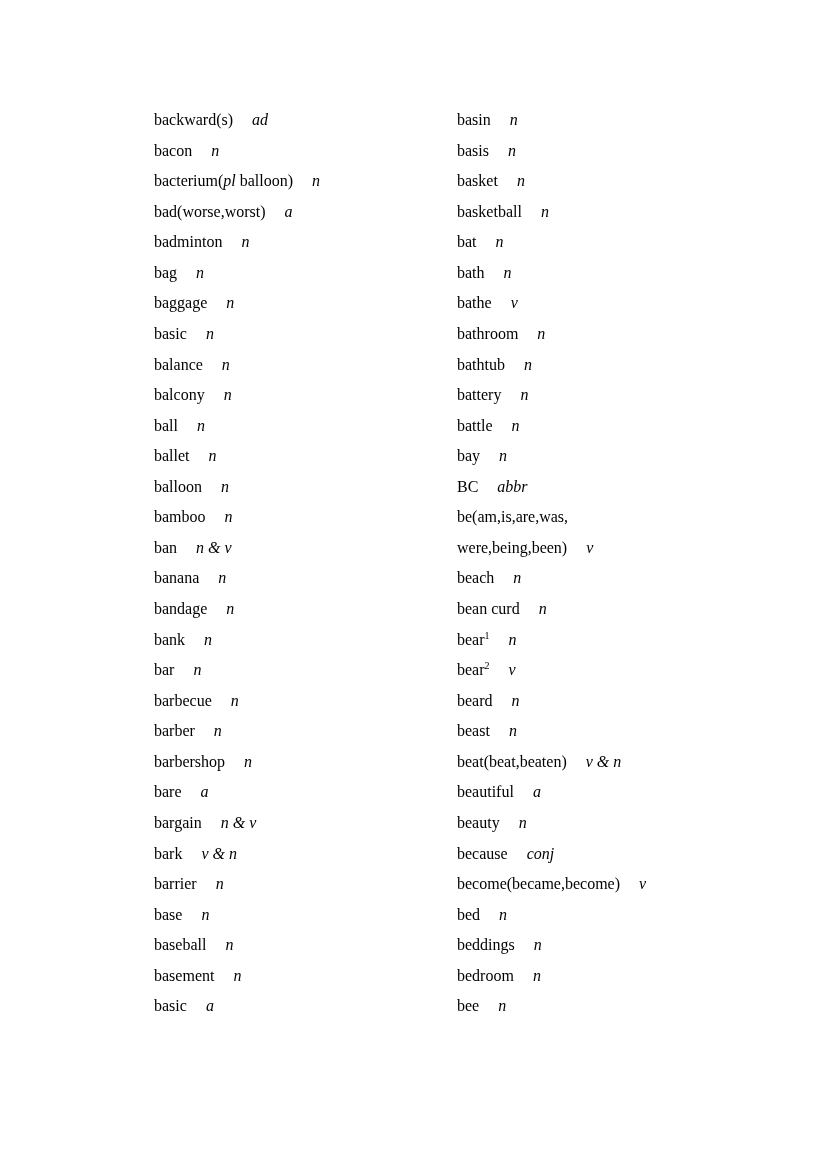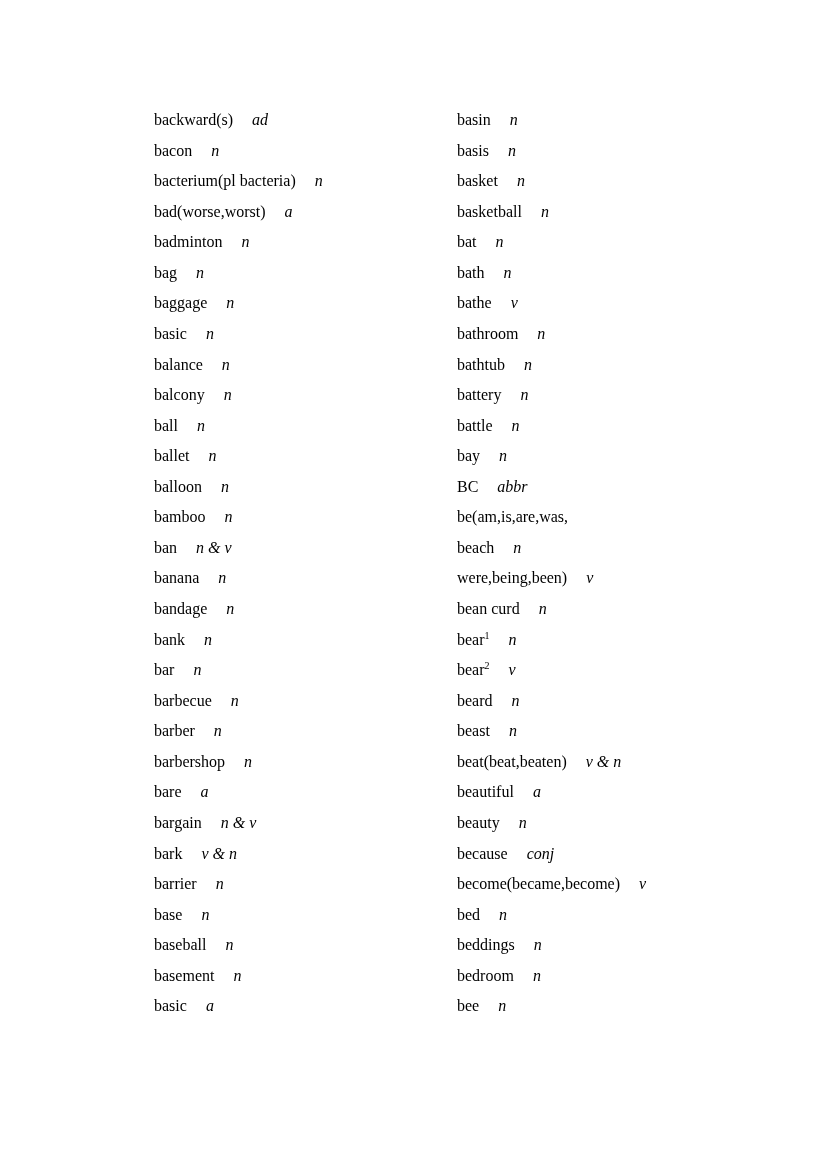--- a/index.html
+++ b/index.html
@@ -22,21 +22,21 @@
   }
   .col-left  { left: 154px; }
   .col-right { left: 457px; }
   .entry {
     height: 30.57px;
     line-height: 30.57px;
     font-size: 16px;
     white-space: nowrap;
   }
   .entry .word { font-style: normal; }
-  .entry .it   { }
+  .entry .it   { font-style: italic; }
   .entry .pos  {
     font-style: italic;
     margin-left: 19px;
   }
   .entry sup {
     font-size: 10px;
     line-height: 0;
     vertical-align: super;
   }
   .page-number {
@@ -48,21 +48,21 @@
     margin-top: 34px;
   }
 </style>
 </head>
 <body>
 
 <div class="page">
   <div class="column col-left" id="col-0">
       <div class="entry"><span class="word">backward(s)</span><span class="pos">ad</span></div>
       <div class="entry"><span class="word">bacon</span><span class="pos">n</span></div>
-      <div class="entry"><span class="word"><span>bacterium(</span><span class="it">pl</span><span> bacteria)</span></span><span class="pos">n</span></div>
+      <div class="entry"><span class="word"><span>bacterium(</span><span class="it">pl</span><span> balloon)</span></span><span class="pos">n</span></div>
       <div class="entry"><span class="word">bad(worse,worst)</span><span class="pos">a</span></div>
       <div class="entry"><span class="word">badminton</span><span class="pos">n</span></div>
       <div class="entry"><span class="word">bag</span><span class="pos">n</span></div>
       <div class="entry"><span class="word">baggage</span><span class="pos">n</span></div>
       <div class="entry"><span class="word">basic</span><span class="pos">n</span></div>
       <div class="entry"><span class="word">balance</span><span class="pos">n</span></div>
       <div class="entry"><span class="word">balcony</span><span class="pos">n</span></div>
       <div class="entry"><span class="word">ball</span><span class="pos">n</span></div>
       <div class="entry"><span class="word">ballet</span><span class="pos">n</span></div>
       <div class="entry"><span class="word">balloon</span><span class="pos">n</span></div>
@@ -92,22 +92,22 @@
       <div class="entry"><span class="word">bat</span><span class="pos">n</span></div>
       <div class="entry"><span class="word">bath</span><span class="pos">n</span></div>
       <div class="entry"><span class="word">bathe</span><span class="pos">v</span></div>
       <div class="entry"><span class="word">bathroom</span><span class="pos">n</span></div>
       <div class="entry"><span class="word">bathtub</span><span class="pos">n</span></div>
       <div class="entry"><span class="word">battery</span><span class="pos">n</span></div>
       <div class="entry"><span class="word">battle</span><span class="pos">n</span></div>
       <div class="entry"><span class="word">bay</span><span class="pos">n</span></div>
       <div class="entry"><span class="word">BC</span><span class="pos">abbr</span></div>
       <div class="entry"><span class="word">be(am,is,are,was,</span></div>
+      <div class="entry"><span class="word">were,being,been)</span><span class="pos">v</span></div>
       <div class="entry"><span class="word">beach</span><span class="pos">n</span></div>
-      <div class="entry"><span class="word">were,being,been)</span><span class="pos">v</span></div>
       <div class="entry"><span class="word">bean curd</span><span class="pos">n</span></div>
       <div class="entry"><span class="word">bear</span><sup>1</sup><span class="pos">n</span></div>
       <div class="entry"><span class="word">bear</span><sup>2</sup><span class="pos">v</span></div>
       <div class="entry"><span class="word">beard</span><span class="pos">n</span></div>
       <div class="entry"><span class="word">beast</span><span class="pos">n</span></div>
       <div class="entry"><span class="word">beat(beat,beaten)</span><span class="pos">v &amp; n</span></div>
       <div class="entry"><span class="word">beautiful</span><span class="pos">a</span></div>
       <div class="entry"><span class="word">beauty</span><span class="pos">n</span></div>
       <div class="entry"><span class="word">because</span><span class="pos">conj</span></div>
       <div class="entry"><span class="word">become(became,become)</span><span class="pos">v</span></div>

